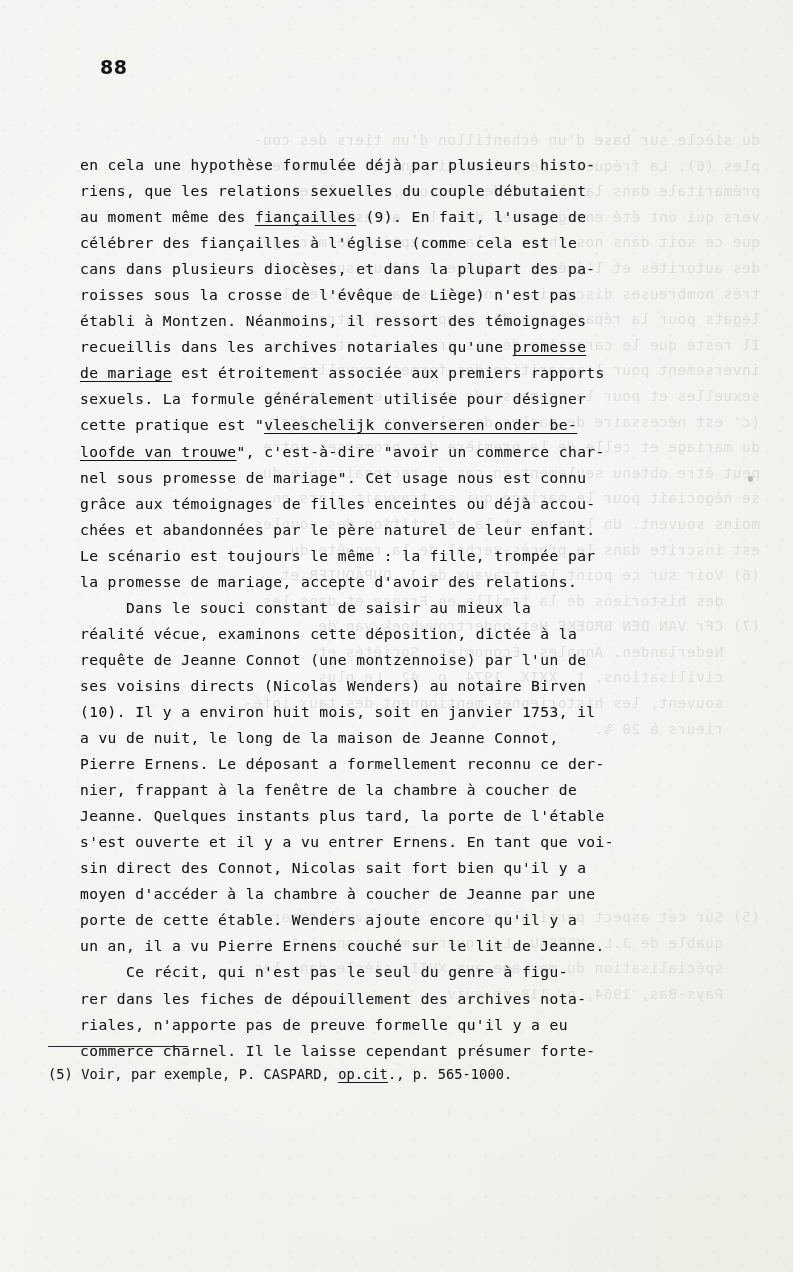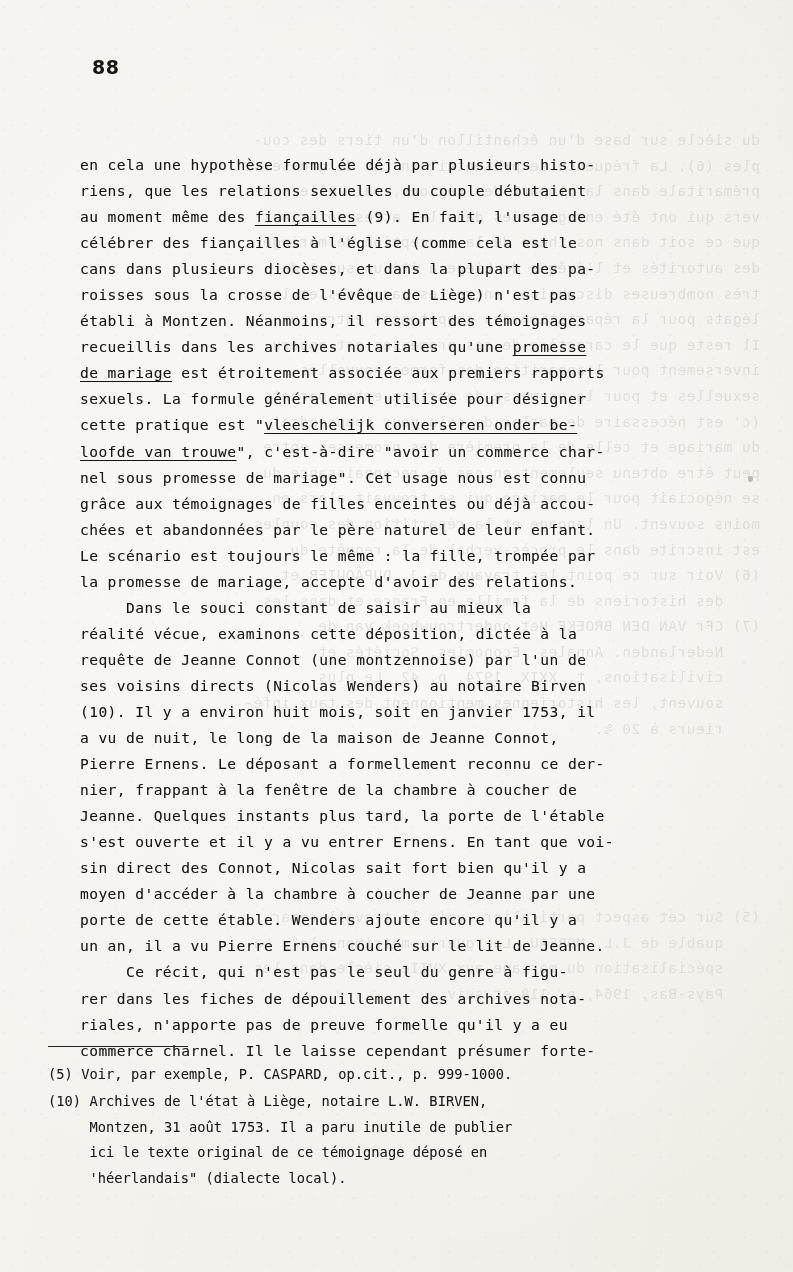--- a/index.html
+++ b/index.html
@@ -58,21 +58,21 @@
   }
   .bleed.lower {
     top: 905px;
     opacity: .10;
     line-height: 25.5px;
   }
 
   
   .folio {
     position: absolute;
-    left: 92px;
+    left: 100px;
     top: 56px;
     font-family: "DejaVu Sans", "Liberation Sans", sans-serif;
     font-weight: 700;
     font-size: 19px;
     letter-spacing: .5px;
     color: #161616;
   }
 
   
   .body {
@@ -114,21 +114,21 @@
   }
   .fn {
     white-space: pre-wrap;
     font-size: 13.7px;
     line-height: 25.4px;
     letter-spacing: .05px;
     color: #171717;
     text-shadow: 0 0 .4px rgba(0,0,0,.18);
   }
   .fn + .fn { margin-top: 2px; }
-  .fn .u { text-underline-offset: 2.5px; }
+  .fn .u { text-decoration: underline; text-underline-offset: 2.5px; }
 
   
   .speck {
     position: absolute;
     left: 748px;
     top: 476px;
     width: 5px;
     height: 6px;
     border-radius: 50% 40% 55% 45%;
     background: #8d8a83;
@@ -206,23 +206,19 @@
 un an, il a vu Pierre Ernens couché sur le lit de Jeanne.</span></div>
     <div class="para"><span>     Ce récit, qui n'est pas le seul du genre à figu-
 rer dans les fiches de dépouillement des archives nota-
 riales, n'apporte pas de preuve formelle qu'il y a eu
 commerce charnel. Il le laisse cependant présumer forte-</span></div>
   </div>
 
   <div class="fn-rule"></div>
 
   <div class="footnotes">
-    <div class="fn"><span>(5) Voir, par exemple, P. CASPARD, </span><span class="u">op.cit</span><span>., p. 999-1000.</span></div>
-    <div class="fn"><span>(10) Archives de l'état à Liège, notaire L.W. BIRVEN,
-     Montzen, 31 août 1753. Il a paru inutile de publier
-     ici le texte original de ce témoignage déposé en
-     'héerlandais" (dialecte local).</span></div>
+    <div class="fn"><span>(5) Voir, par exemple, P. CASPARD, </span><span class="u">op.cit</span><span>., p. 565-1000.</span></div>
   </div>
 
   <div class="speck"></div>
 
   <div class="grain"></div>
 </div>
 
 </body></html>

